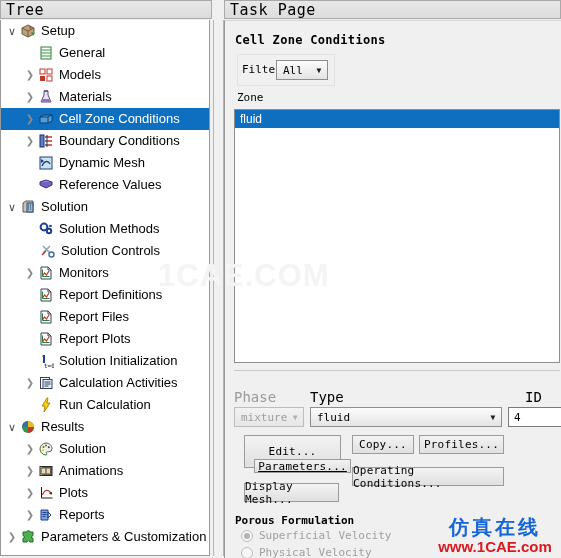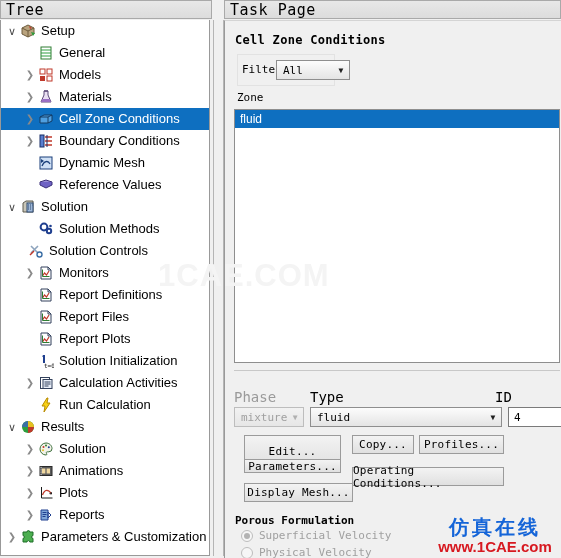--- a/index.html
+++ b/index.html
@@ -89,21 +89,21 @@
     background:linear-gradient(#fcfcfc,#e4e4e4);
     font-family:"DejaVu Sans Mono","Liberation Mono",monospace;
     font-size:11px;color:#000;
     display:flex;align-items:center;
     box-sizing:border-box;
   }
   .combo .ctext{flex:1;padding-left:6px;}
   .combo .carrow{
     width:16px;text-align:center;font-size:8px;color:#202020;
   }
-  #filter-combo{position:absolute;left:38px;top:5px;width:74px;height:20px;}
+  #filter-combo{position:absolute;left:38px;top:5px;width:52px;height:20px;}
 
   .zone-label{
     position:absolute;left:12px;top:70px;
     font-family:"DejaVu Sans Mono","Liberation Mono",monospace;
     font-size:11px;color:#000;
   }
   #zone-list{
     position:absolute;left:9px;top:88px;width:326px;height:254px;
     background:#fff;border:1px solid #8e8e8e;
     box-sizing:border-box;overflow:hidden;
@@ -146,22 +146,22 @@
     position:absolute;
     border:1px solid #9b9b9b;
     background:linear-gradient(#f3f3f3,#e0e0e0);
     font-family:"DejaVu Sans Mono","Liberation Mono",monospace;
     font-size:11px;color:#000;
     display:flex;align-items:center;justify-content:center;
     box-sizing:border-box;
     letter-spacing:.2px;
   }
   #btn-edit{left:19px;top:414px;width:97px;height:33px;}
-  #btn-parameters{left:19px;top:438px;width:97px;height:14px;}
-  #btn-display-mesh{left:19px;top:462px;width:109px;height:19px;}
+  #btn-parameters{left:29px;top:438px;width:97px;height:14px;text-decoration:underline;}
+  #btn-display-mesh{left:19px;top:462px;width:95px;height:19px;}
   #btn-copy{left:127px;top:414px;width:62px;height:19px;}
   #btn-profiles{left:194px;top:414px;width:85px;height:19px;}
   #btn-operating{left:127px;top:446px;width:152px;height:19px;}
 
   .porous-title{
     position:absolute;left:10px;top:493px;
     font-family:"DejaVu Sans Mono","Liberation Mono",monospace;
     font-size:11px;font-weight:bold;color:#000;
   }
   .radio-row{
@@ -316,21 +316,21 @@
         <span class="twisty"></span>
         <span class="tico">
           <svg width="16" height="16" viewBox="0 0 16 16">
             <circle cx="6" cy="6" r="3.4" fill="none" stroke="#1f3f8f" stroke-width="2"></circle>
             <circle cx="11" cy="10" r="2.2" fill="none" stroke="#1f3f8f" stroke-width="2"></circle>
             <circle cx="12.5" cy="5" r="1.3" fill="#1f3f8f"></circle>
           </svg>
         </span>
         <span class="tlabel">Solution Methods</span>
       </div>
-      <div class="tree-item" style="padding-left: 12px;">
+      <div class="tree-item" style="padding-left: 24px;">
         <span class="twisty"></span>
         <span class="tico">
           <svg width="16" height="16" viewBox="0 0 16 16">
             <path d="M3 3l7 7M10 3l-7 7" stroke="#8ea4bd" stroke-width="1.6"></path>
             <circle cx="11.5" cy="11.5" r="2.5" fill="none" stroke="#3a6ea5" stroke-width="1.4"></circle>
             <path d="M2 12l4-4" stroke="#c0392b" stroke-width="1.4"></path>
           </svg>
         </span>
         <span class="tlabel">Solution Controls</span>
       </div>
@@ -503,21 +503,21 @@
     <div class="zone-label">Zone</div>
 
     <div id="zone-list">
         <div class="zone-row sel">fluid</div>
       </div>
 
     <div class="sep-line"></div>
 
     <div class="mini-label dis" style="left:9px;top:368px;">Phase</div>
     <div class="mini-label" style="left:85px;top:368px;">Type</div>
-    <div class="mini-label" style="left:270px;top:368px;">ID</div>
+    <div class="mini-label" style="left:300px;top:368px;">ID</div>
 
     <div id="phase-combo" class="combo dis">
       <span class="ctext">mixture</span>
       <span class="carrow">▼</span>
     </div>
 
     <div id="type-combo" class="combo">
       <span class="ctext">fluid</span>
       <span class="carrow">▼</span>
     </div>

